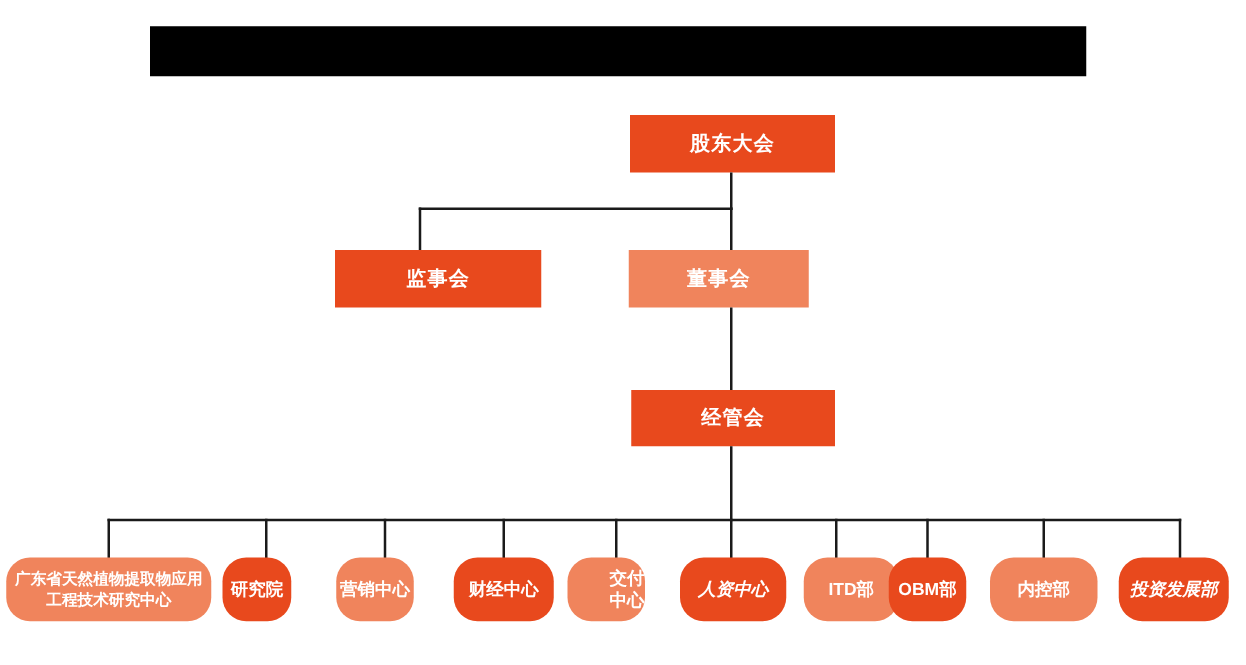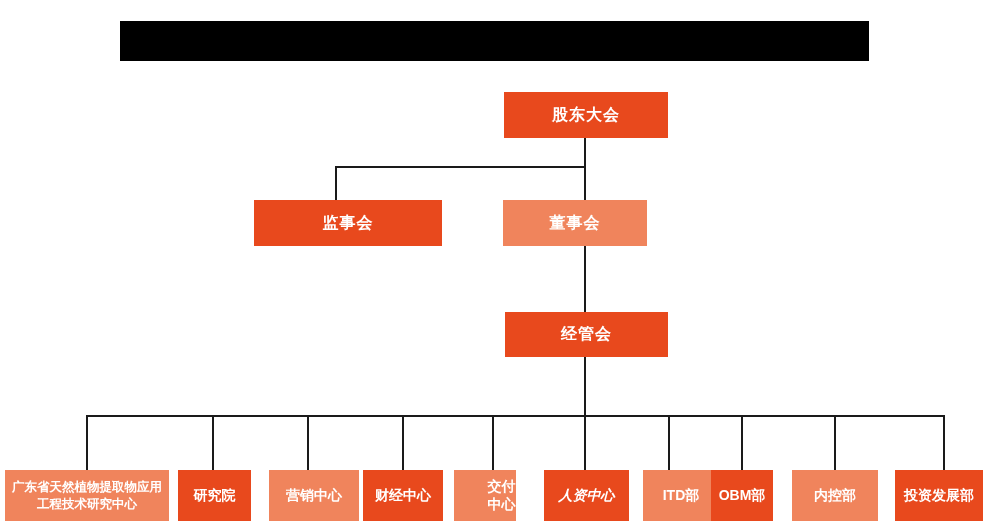--- a/index.html
+++ b/index.html
@@ -36,34 +36,34 @@
     justify-content: center;
     color: var(--text);
     font-weight: bold;
     font-size: 16px;
     letter-spacing: 1px;
     text-align: center;
   }
   .org-box.primary { background: var(--primary); }
   .org-box.secondary { background: var(--secondary); }
   .lv1 { left: 504px; top: 92px;  width: 164px; height: 46px; }
-  .lv2-a { left: 254px; top: 200px; width: 188px; height: 46px; }
+  .lv2-a { left: 268px; top: 200px; width: 165px; height: 46px; }
   .lv2-b { left: 503px; top: 200px; width: 144px; height: 46px; }
   .lv3 { left: 505px; top: 312px; width: 163px; height: 45px; font-family: Liberation Mono, monospace; }
-  .dept { top: 470px; height: 51px; font-size: 14px; letter-spacing: 0; }
+  .dept { top: 446px; height: 51px; font-size: 14px; letter-spacing: 0; border-radius: 19px; }
   .dept-0 { left: 5px;   width: 164px; font-size: 12.5px; line-height: 1.35; padding: 0 4px; }
-  .dept-1 { left: 178px; width: 73px; }
-  .dept-2 { left: 269px; width: 90px; }
+  .dept-1 { left: 178px; width: 55px; }
+  .dept-2 { left: 269px; width: 62px; }
   .dept-3 { left: 363px; width: 80px; }
   .dept-4 { left: 454px; width: 62px; padding-left: 33px; }
   .dept-5 { left: 544px; width: 85px; font-style: italic; }
   .dept-6 { left: 643px; width: 76px; }
   .dept-7 { left: 711px; width: 62px; }
   .dept-8 { left: 792px; width: 86px; align-items: center; }
-  .dept-9 { left: 895px; width: 88px; }
+  .dept-9 { left: 895px; width: 88px; font-style: italic; }
   .line {
     position: absolute;
     background: var(--line);
   }
   .l-v1  { left: 584px; top: 138px; width: 2px; height: 30px; }
   .l-h1  { left: 335px; top: 166px; width: 251px; height: 2px; }
   .l-v2  { left: 335px; top: 166px; width: 2px; height: 34px; }
   .l-v3  { left: 584px; top: 166px; width: 2px; height: 34px; }
   .l-v4  { left: 584px; top: 246px; width: 2px; height: 66px; }
   .l-v5  { left: 584px; top: 357px; width: 2px; height: 60px; }

